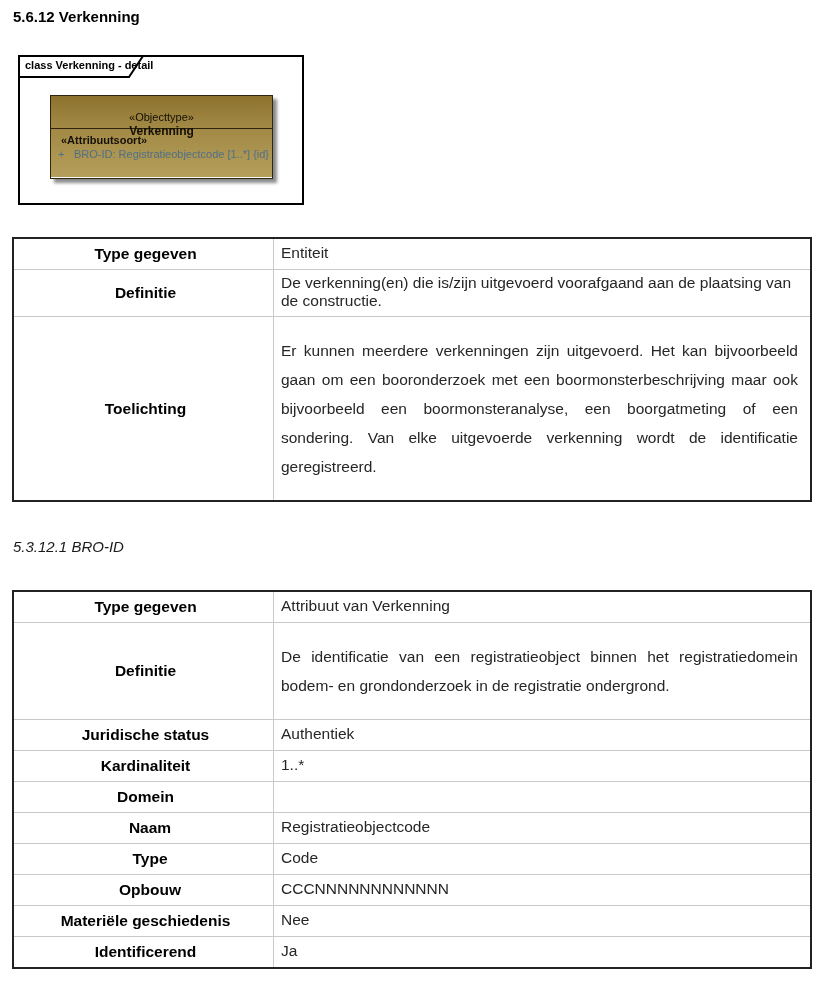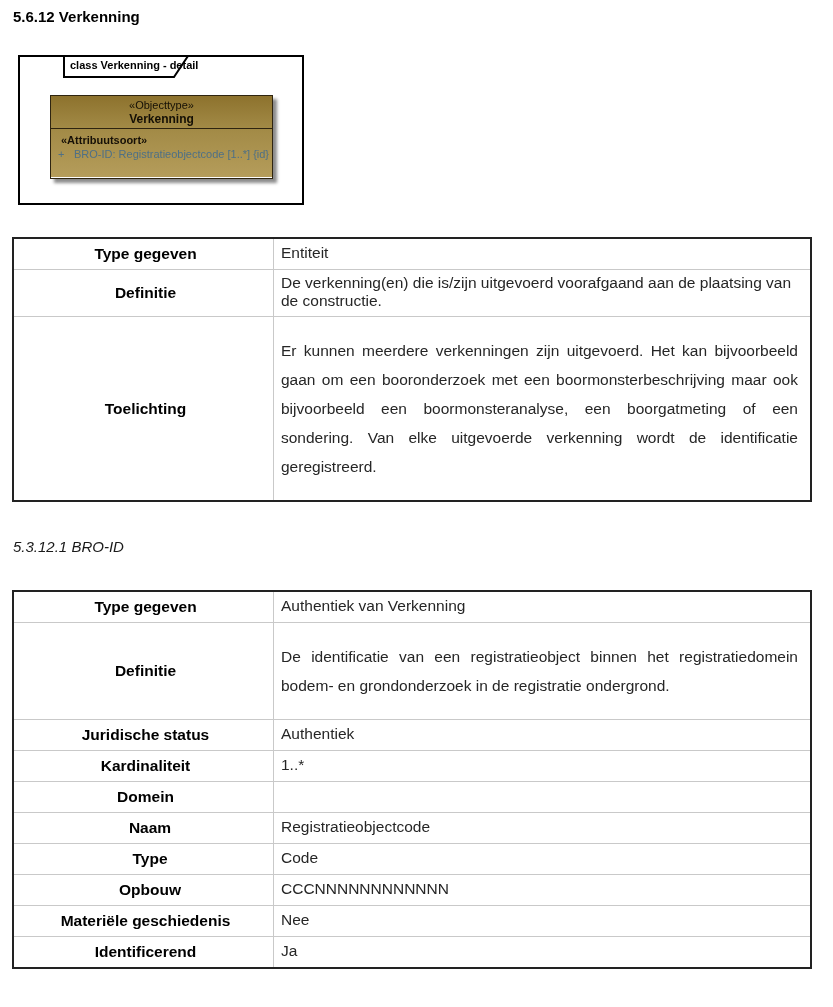--- a/index.html
+++ b/index.html
@@ -4,28 +4,28 @@
 <style>
   html,body{margin:0;padding:0;background:#fff;}
   body{font-family:"Liberation Sans",sans-serif;color:#1a1a1a;}
   #page{position:relative;width:833px;height:1007px;background:#fff;overflow:hidden;}
 
   .h1{position:absolute;left:13px;top:8px;font-size:15px;font-weight:bold;color:#000;}
   .h2{position:absolute;left:13px;top:538px;font-size:15px;font-style:italic;color:#1a1a1a;text-align:center;}
 
   
   .frame{position:absolute;left:18px;top:55px;width:282px;height:146px;border:2px solid #000;background:#fff;}
-  .tab{position:absolute;left:-2px;top:-2px;width:126px;height:24px;margin-left:45px;}
+  .tab{position:absolute;left:-2px;top:-2px;width:126px;height:24px;}
   .tab svg{position:absolute;left:0;top:0;}
   .tab-label{position:absolute;left:7px;top:4px;font-size:11px;font-weight:bold;color:#000;white-space:nowrap;}
 
   .classbox{position:absolute;left:30px;top:38px;width:221px;height:82px;border:1px solid #2e2410;
     box-shadow:4px 4px 3px rgba(0,0,0,0.45);}
   .classbox .head{height:33px;border-bottom:1px solid #2e2410;text-align:center;
-    background:linear-gradient(to bottom,#8d722d,#a28a46);padding-top:3px;box-sizing:border-box;}
+    background:linear-gradient(to bottom,#8d722d,#a28a46);padding-top:15px;box-sizing:border-box;}
   .stereo{font-size:11px;color:#140f05;line-height:13px;}
   .clsname{font-size:12px;font-weight:bold;color:#140f05;line-height:14px;}
   .classbox .attrs{height:48px;background:linear-gradient(to bottom,#a28a46,#b59d5b);padding-top:5px;box-sizing:border-box;}
   .attr-stereo{font-size:11px;font-weight:bold;color:#161007;margin-left:10px;line-height:13px;}
   .attr-line{position:relative;font-size:11px;line-height:13px;margin-top:1px;}
   .attr-vis{position:absolute;left:7px;top:0;}
   .attr-text{position:absolute;left:23px;top:0;white-space:nowrap;}
 
   
   table{border-collapse:collapse;table-layout:fixed;width:800px;background:#fff;}
@@ -84,21 +84,21 @@
         </tr>
       </tbody>
   </table>
 
   <div class="h2">5.3.12.1 BRO-ID</div>
 
   <table id="table2">
     <tbody>
         <tr>
           <td class="label">Type gegeven</td>
-          <td class="value">Authentiek van Verkenning</td>
+          <td class="value">Attribuut van Verkenning</td>
         </tr>
         <tr>
           <td class="label">Definitie</td>
           <td class="value long">De identificatie van een registratieobject binnen het registratiedomein bodem- en grondonderzoek in de registratie ondergrond.</td>
         </tr>
         <tr>
           <td class="label">Juridische status</td>
           <td class="value">Authentiek</td>
         </tr>
         <tr>

